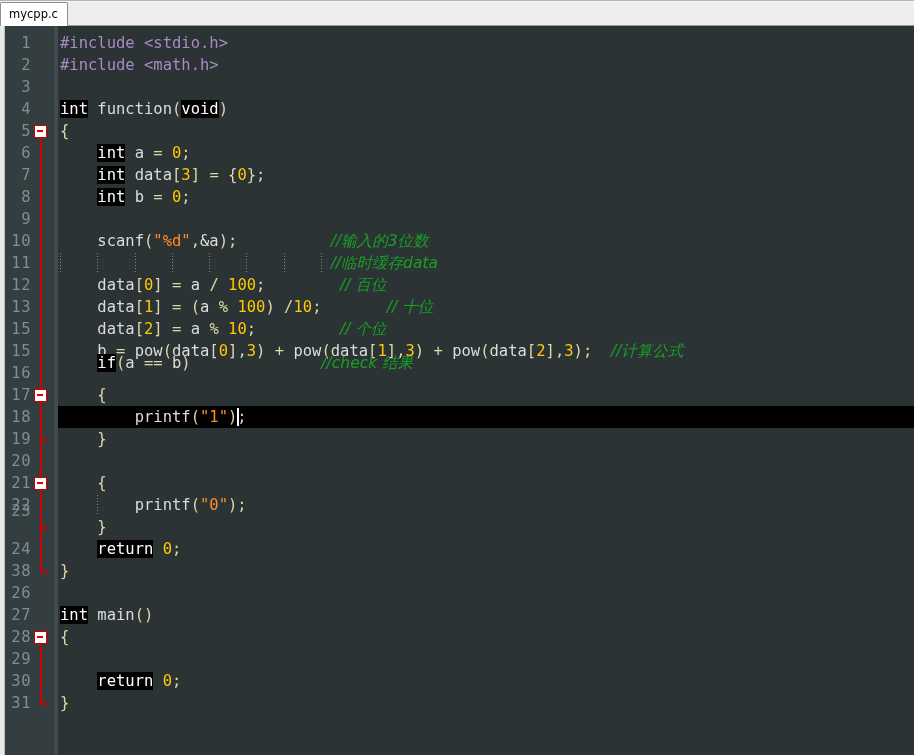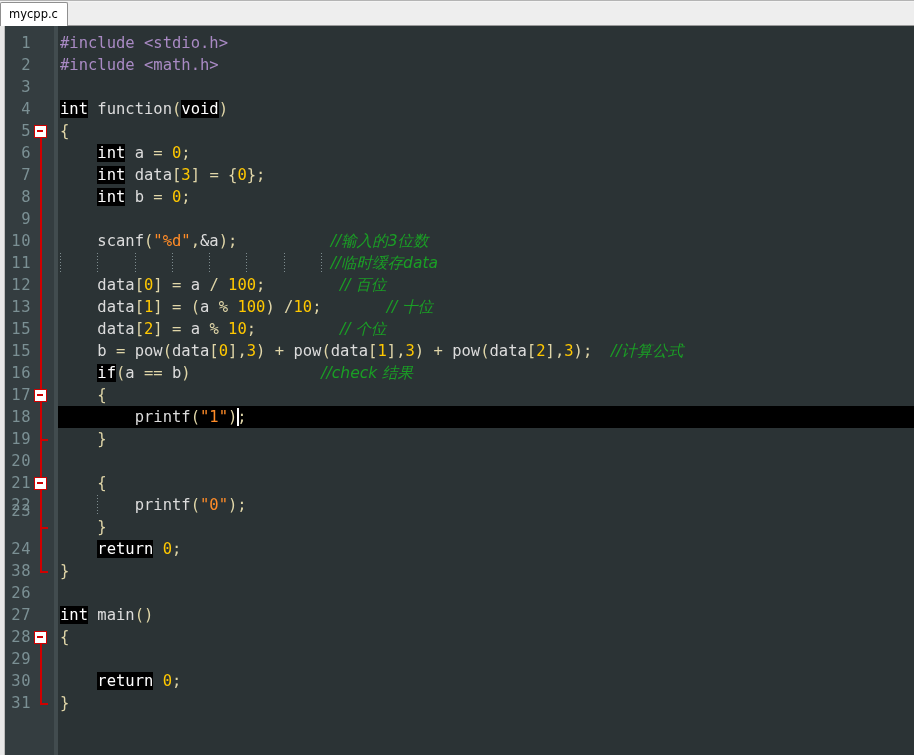--- a/index.html
+++ b/index.html
@@ -296,21 +296,21 @@
       <div class="codeline" style="top: 116px;"><span class="txt"><span class="id">    </span><span class="kw">int</span><span class="id"> a </span><span class="op">=</span><span class="id"> </span><span class="num">0</span><span class="op">;</span></span></div>
       <div class="codeline" style="top: 138px;"><span class="txt"><span class="id">    </span><span class="kw">int</span><span class="id"> data</span><span class="brk">[</span><span class="num">3</span><span class="brk">]</span><span class="id"> </span><span class="op">=</span><span class="id"> </span><span class="brk">{</span><span class="num">0</span><span class="brk">}</span><span class="op">;</span></span></div>
       <div class="codeline" style="top: 160px;"><span class="txt"><span class="id">    </span><span class="kw">int</span><span class="id"> b </span><span class="op">=</span><span class="id"> </span><span class="num">0</span><span class="op">;</span></span></div>
       <div class="codeline" style="top: 182px;"><span class="txt"></span></div>
       <div class="codeline" style="top: 204px;"><span class="txt"><span class="id">    scanf</span><span class="brk">(</span><span class="str">"%d"</span><span class="op">,</span><span class="id">&amp;a</span><span class="brk">)</span><span class="op">;</span><span class="id">          </span><span class="cmtcn">//输入的3位数</span></span></div>
       <div class="codeline" style="top: 226px;"><span class="txt"><span class="id">                             </span><span class="cmtcn">//临时缓存data</span></span></div>
       <div class="codeline" style="top: 248px;"><span class="txt"><span class="id">    data</span><span class="brk">[</span><span class="num">0</span><span class="brk">]</span><span class="id"> </span><span class="op">=</span><span class="id"> a </span><span class="op">/</span><span class="id"> </span><span class="num">100</span><span class="op">;</span><span class="id">        </span><span class="cmtcn">// 百位</span></span></div>
       <div class="codeline" style="top: 270px;"><span class="txt"><span class="id">    data</span><span class="brk">[</span><span class="num">1</span><span class="brk">]</span><span class="id"> </span><span class="op">=</span><span class="id"> </span><span class="brk">(</span><span class="id">a </span><span class="op">%</span><span class="id"> </span><span class="num">100</span><span class="brk">)</span><span class="id"> </span><span class="op">/</span><span class="num">10</span><span class="op">;</span><span class="id">       </span><span class="cmtcn">// 十位</span></span></div>
       <div class="codeline" style="top: 292px;"><span class="txt"><span class="id">    data</span><span class="brk">[</span><span class="num">2</span><span class="brk">]</span><span class="id"> </span><span class="op">=</span><span class="id"> a </span><span class="op">%</span><span class="id"> </span><span class="num">10</span><span class="op">;</span><span class="id">         </span><span class="cmtcn">// 个位</span></span></div>
       <div class="codeline" style="top: 314px;"><span class="txt"><span class="id">    b </span><span class="op">=</span><span class="id"> pow</span><span class="brk">(</span><span class="id">data</span><span class="brk">[</span><span class="num">0</span><span class="brk">]</span><span class="op">,</span><span class="num">3</span><span class="brk">)</span><span class="id"> </span><span class="op">+</span><span class="id"> pow</span><span class="brk">(</span><span class="id">data</span><span class="brk">[</span><span class="num">1</span><span class="brk">]</span><span class="op">,</span><span class="num">3</span><span class="brk">)</span><span class="id"> </span><span class="op">+</span><span class="id"> pow</span><span class="brk">(</span><span class="id">data</span><span class="brk">[</span><span class="num">2</span><span class="brk">]</span><span class="op">,</span><span class="num">3</span><span class="brk">)</span><span class="op">;</span><span class="id">  </span><span class="cmtcn">//计算公式</span></span></div>
-      <div class="codeline" style="top: 336px;"><span class="txt"><span class="id">    </span><span class="kw">if</span><span class="brk">(</span><span class="id">a </span><span class="op">==</span><span class="id"> b</span><span class="brk">)</span><span class="id">              </span><span class="cmtcn">//check 结果</span></span></div>
+      <div class="codeline" style="top: 326px;"><span class="txt"><span class="id">    </span><span class="kw">if</span><span class="brk">(</span><span class="id">a </span><span class="op">==</span><span class="id"> b</span><span class="brk">)</span><span class="id">              </span><span class="cmtcn">//check 结果</span></span></div>
       <div class="codeline" style="top: 358px;"><span class="txt"><span class="id">    </span><span class="brk">{</span></span></div>
       <div class="codeline" style="top: 380px;"><span class="txt"><span class="id">        printf</span><span class="brk">(</span><span class="str">"1"</span><span class="brk">)</span><span class="op">;</span></span></div>
       <div class="codeline" style="top: 402px;"><span class="txt"><span class="id">    </span><span class="brk">}</span></span></div>
       <div class="codeline" style="top: 446px;"><span class="txt"><span class="id">    </span><span class="brk">{</span></span></div>
       <div class="codeline" style="top: 468px;"><span class="txt"><span class="id">        printf</span><span class="brk">(</span><span class="str">"0"</span><span class="brk">)</span><span class="op">;</span></span></div>
       <div class="codeline" style="top: 490px;"><span class="txt"><span class="id">    </span><span class="brk">}</span></span></div>
       <div class="codeline" style="top: 512px;"><span class="txt"><span class="id">    </span><span class="kw">return</span><span class="id"> </span><span class="num">0</span><span class="op">;</span></span></div>
       <div class="codeline" style="top: 534px;"><span class="txt"><span class="brk">}</span></span></div>
       <div class="codeline" style="top: 556px;"><span class="txt"></span></div>
       <div class="codeline" style="top: 578px;"><span class="txt"><span class="kw">int</span><span class="id"> main</span><span class="brk">(</span><span class="brk">)</span></span></div>

